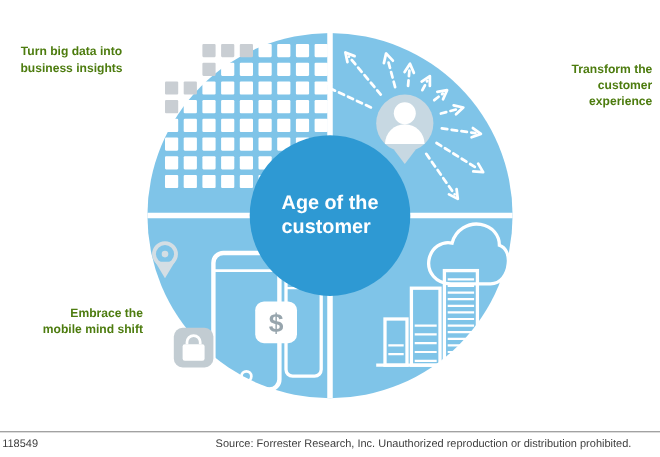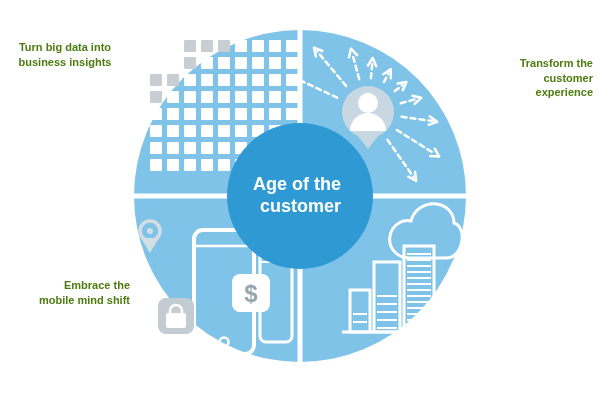--- a/index.html
+++ b/index.html
@@ -9,21 +9,21 @@
   }
   .q-label{
     position:absolute;font-weight:bold;font-size:11px;line-height:1.32;
     color:#4d7c0f;
   }
   .q-label.tl{left:6px;top:40px;width:118px;text-align:center;}
   .q-label.tr{left:487px;top:44px;width:106px;text-align:right;margin-top:12px;}
   .q-label.bl{left:36px;top:278px;width:94px;text-align:right;}
   .q-label.br{left:487px;top:282px;width:102px;text-align:left;}
   .center-label{
-    position:absolute;left:231px;top:174px;width:110px;text-align:right;
+    position:absolute;left:256px;top:174px;width:110px;text-align:left;
     color:#ffffff;font-weight:bold;font-size:18px;line-height:1.22;
   }
   .footer{
     position:absolute;left:0;top:392px;width:600px;height:23px;
     border-top:1px solid #8c8c8c;
   }
   .fig-num{
     position:absolute;left:2px;top:5px;font-size:10px;color:#3d3d3d;
   }
   .source{
@@ -210,13 +210,17 @@
 
   
   <div class="q-label tl">Turn big data into business insights</div>
   <div class="q-label tr">Transform the customer experience</div>
   <div class="q-label bl">Embrace the mobile mind shift</div>
 
   
   <div class="center-label">Age of the customer</div>
 
   
+  <div class="footer">
+    <div class="fig-num">118549</div>
+    <div class="source">Source: Forrester Research, Inc. Unauthorized reproduction or distribution prohibited.</div>
+  </div>
 </div>
 
 </body></html>

